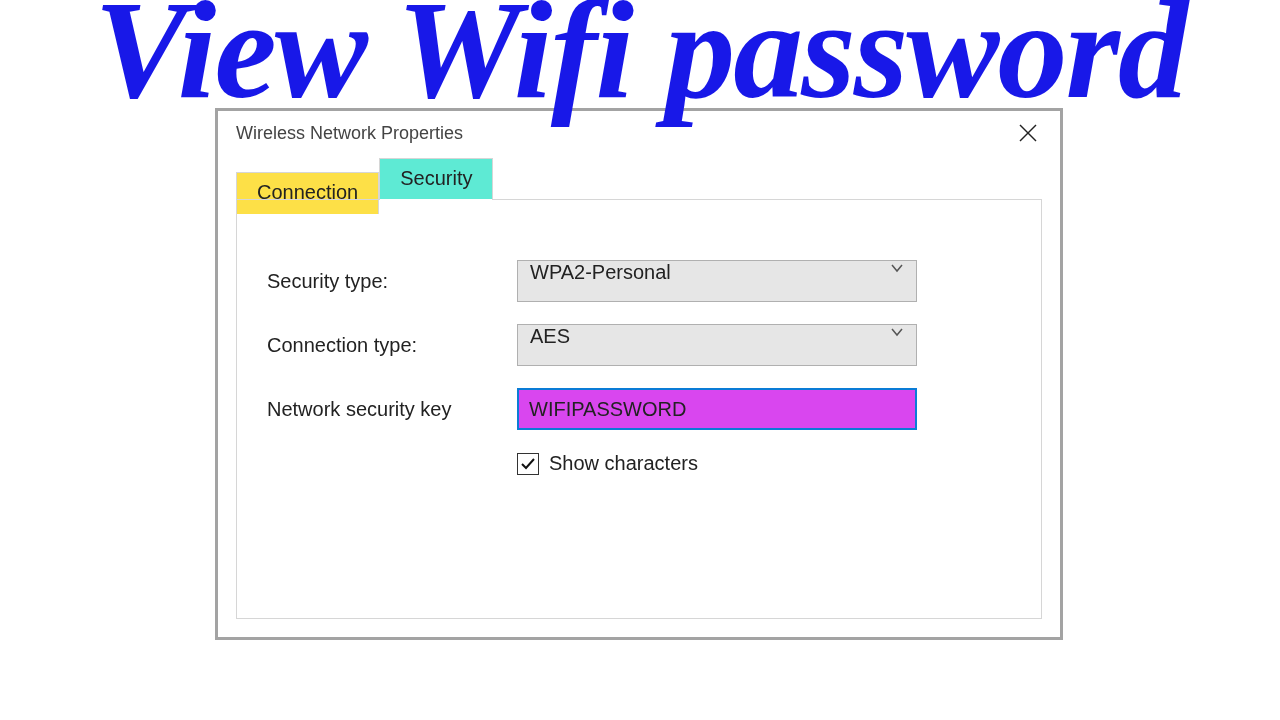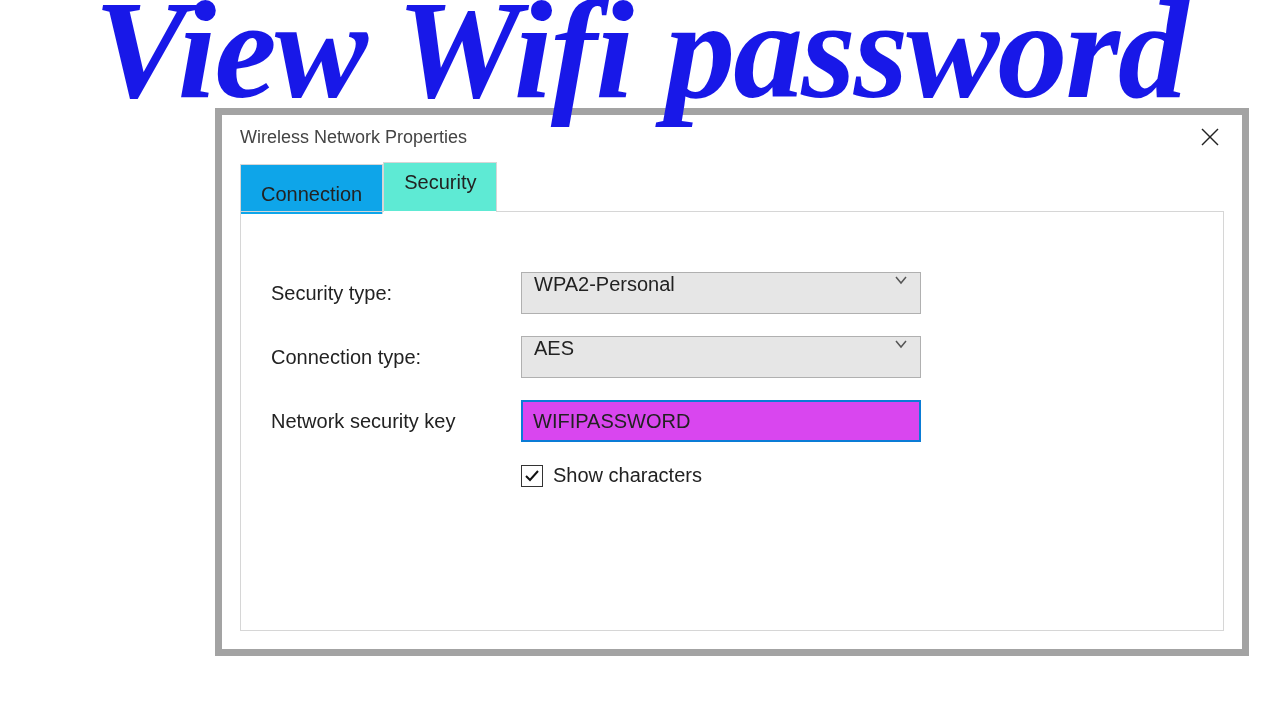--- a/index.html
+++ b/index.html
@@ -25,23 +25,23 @@
     color: #1818e8;
     letter-spacing: -2px;
     line-height: 1;
     z-index: 10;
     white-space: nowrap;
   }
   .dialog {
     position: absolute;
     top: 108px;
     left: 215px;
-    width: 1034px;
-    background: #fff;
-    border: 7px solid #a3a3a3;
+    width: 848px;
+    background: #fff;
+    border: 3px solid #a3a3a3;
   }
   .titlebar {
     height: 44px;
     display: flex;
     align-items: center;
     justify-content: space-between;
     padding: 0 8px 0 18px;
   }
   .titlebar-title {
     font-size: 18px;
@@ -71,23 +71,23 @@
     font-size: 20px;
     color: #222;
     background: #fff;
     border: 1px solid #d6d6d6;
     border-bottom: none;
     cursor: pointer;
     position: relative;
     top: 1px;
   }
   .tab.inactive {
-    background: #0ea5e9;
-    top: 3px;
-    padding-top: 18px;
+    background: #fde047;
+    top: 15px;
+    padding-top: 8px;
     padding-bottom: 8px;
   }
   .tab.active {
     background: #5eead4;
     z-index: 2;
   }
   .tab-panel {
     border: 1px solid #d6d6d6;
     margin: 0 18px 18px 18px;
     padding: 60px 30px 40px 30px;

